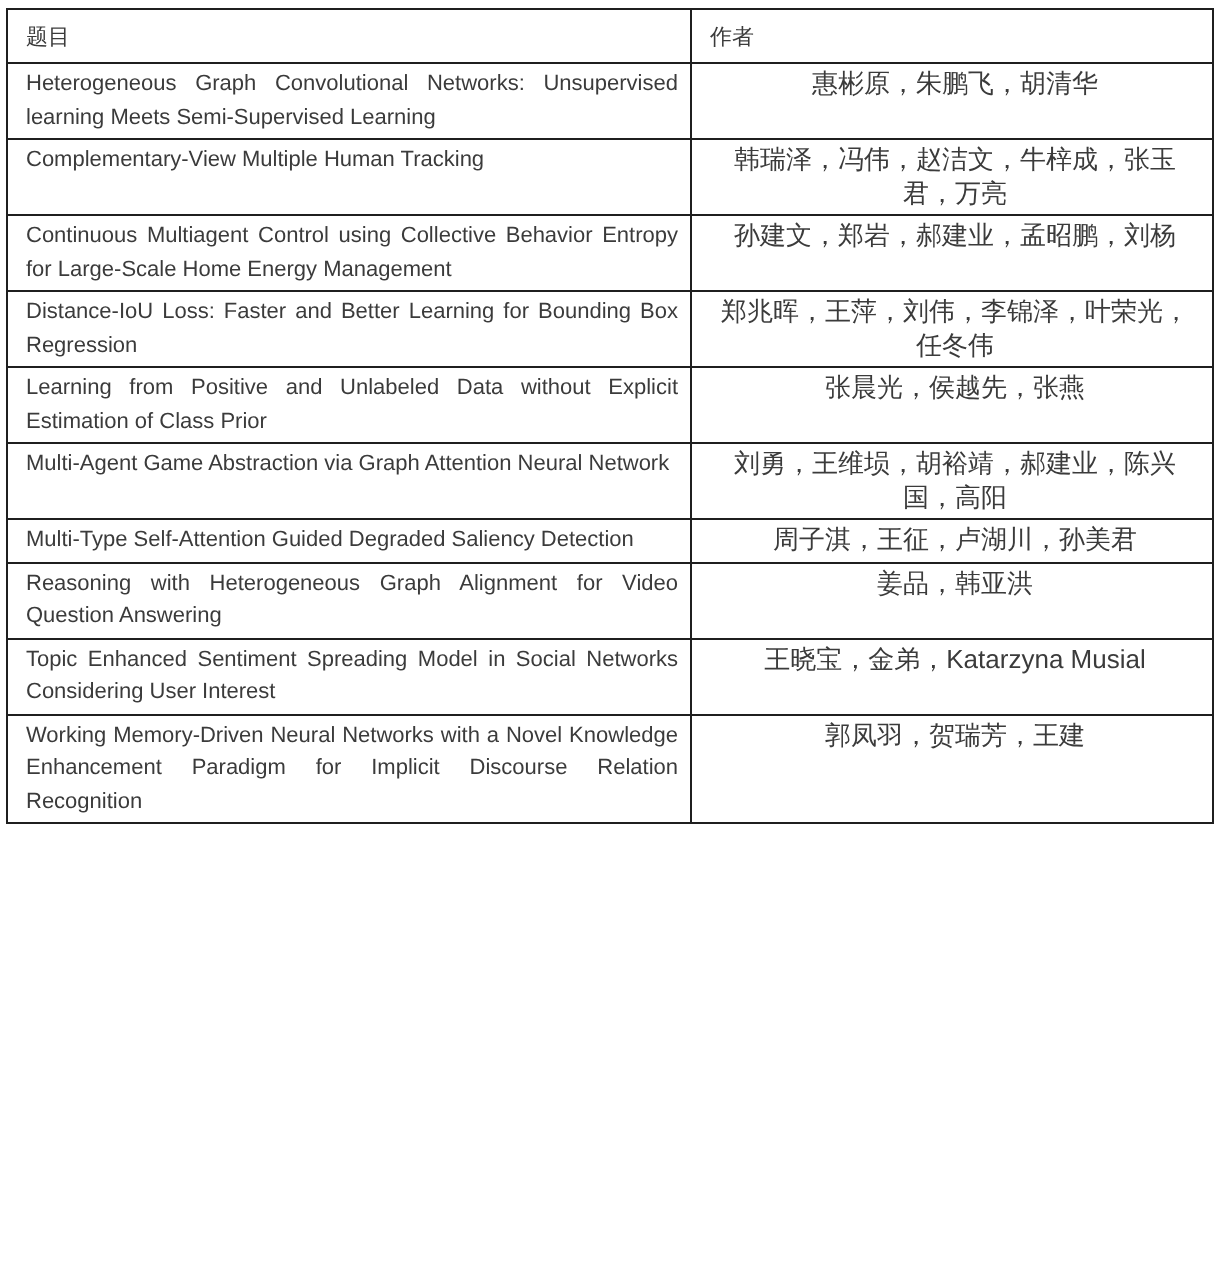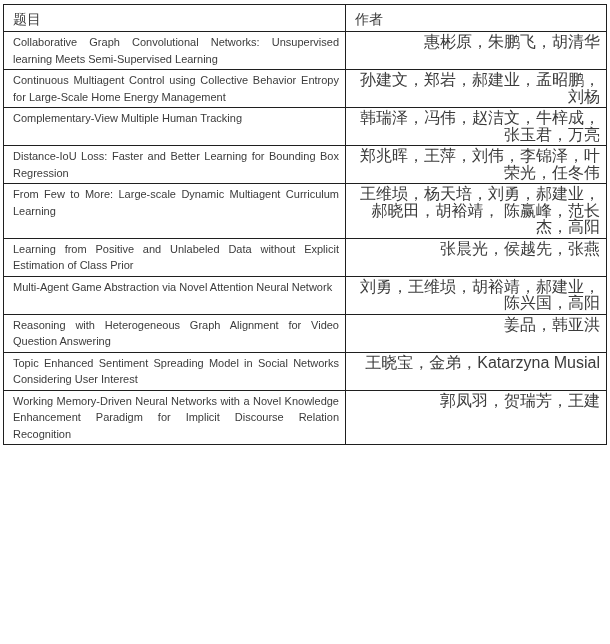--- a/index.html
+++ b/index.html
@@ -27,90 +27,90 @@
   table.papers td {
     border: 1px solid #1f1f1f;
     vertical-align: top;
     overflow: hidden;
   }
   col.col-title   { width: 342px; }
   col.col-authors { width: 261px; }
   th {
     text-align: left;
     font-weight: normal;
-    font-size: 14px;
+    font-size: 11px;
     line-height: 16px;
     padding: 6px 8px 4px 9px;
   }
   td {
     padding: 2px 6px 2px 9px;
     line-height: 16.5px;
   }
   td.title-cell {
     font-size: 11px;
     text-align: justify;
   }
   td.authors-cell {
-    font-size: 16px;
-    text-align: right;
+    font-size: 13px;
+    text-align: center;
   }
 </style>
 </head>
 <body>
 
 <div class="page">
   <table class="papers">
     <colgroup>
       <col class="col-title">
       <col class="col-authors">
     </colgroup>
     <thead>
       <tr>
         <th>题目</th>
         <th>作者</th>
       </tr>
     </thead>
     <tbody>
   <tr>
-    <td class="title-cell">Collaborative Graph Convolutional Networks: Unsupervised learning Meets Semi-Supervised Learning</td>
+    <td class="title-cell">Heterogeneous Graph Convolutional Networks: Unsupervised learning Meets Semi-Supervised Learning</td>
     <td class="authors-cell">惠彬原，朱鹏飞，胡清华</td>
+  </tr>
+
+  <tr>
+    <td class="title-cell">Complementary-View Multiple Human Tracking</td>
+    <td class="authors-cell">韩瑞泽，冯伟，赵洁文，牛梓成，张玉君，万亮</td>
   </tr>
 
   <tr>
     <td class="title-cell">Continuous Multiagent Control using Collective Behavior Entropy for Large-Scale Home Energy Management</td>
     <td class="authors-cell">孙建文，郑岩，郝建业，孟昭鹏，刘杨</td>
-  </tr>
-
-  <tr>
-    <td class="title-cell">Complementary-View Multiple Human Tracking</td>
-    <td class="authors-cell">韩瑞泽，冯伟，赵洁文，牛梓成，张玉君，万亮</td>
   </tr>
 
 
   <tr>
     <td class="title-cell">Distance-IoU Loss: Faster and Better Learning for Bounding Box Regression</td>
     <td class="authors-cell">郑兆晖，王萍，刘伟，李锦泽，叶荣光，任冬伟</td>
   </tr>
 
-  <tr>
-    <td class="title-cell">From Few to More: Large-scale Dynamic Multiagent Curriculum Learning</td>
-    <td class="authors-cell">王维埙，杨天培，刘勇，郝建业，郝晓田，胡裕靖， 陈赢峰，范长杰，高阳</td>
-  </tr>
 
   <tr>
     <td class="title-cell">Learning from Positive and Unlabeled Data without Explicit Estimation of Class Prior</td>
     <td class="authors-cell">张晨光，侯越先，张燕</td>
   </tr>
 
   <tr>
-    <td class="title-cell">Multi-Agent Game Abstraction via Novel Attention Neural Network</td>
+    <td class="title-cell">Multi-Agent Game Abstraction via Graph Attention Neural Network</td>
     <td class="authors-cell">刘勇，王维埙，胡裕靖，郝建业，陈兴国，高阳</td>
   </tr>
 
 
+  <tr>
+    <td class="title-cell">Multi-Type Self-Attention Guided Degraded Saliency Detection</td>
+    <td class="authors-cell">周子淇，王征，卢湖川，孙美君</td>
+  </tr>
 
 
 
 
   <tr>
     <td class="title-cell">Reasoning with Heterogeneous Graph Alignment for Video Question Answering</td>
     <td class="authors-cell">姜品，韩亚洪</td>
   </tr>
 
   <tr>

